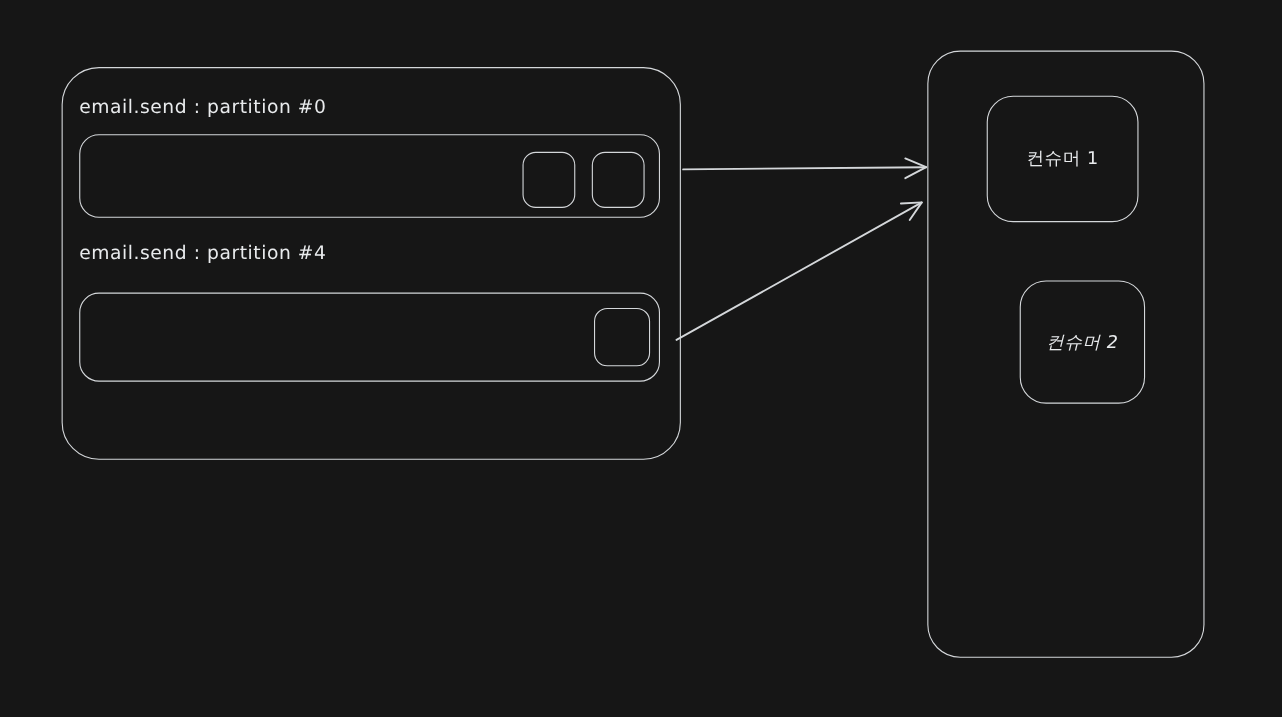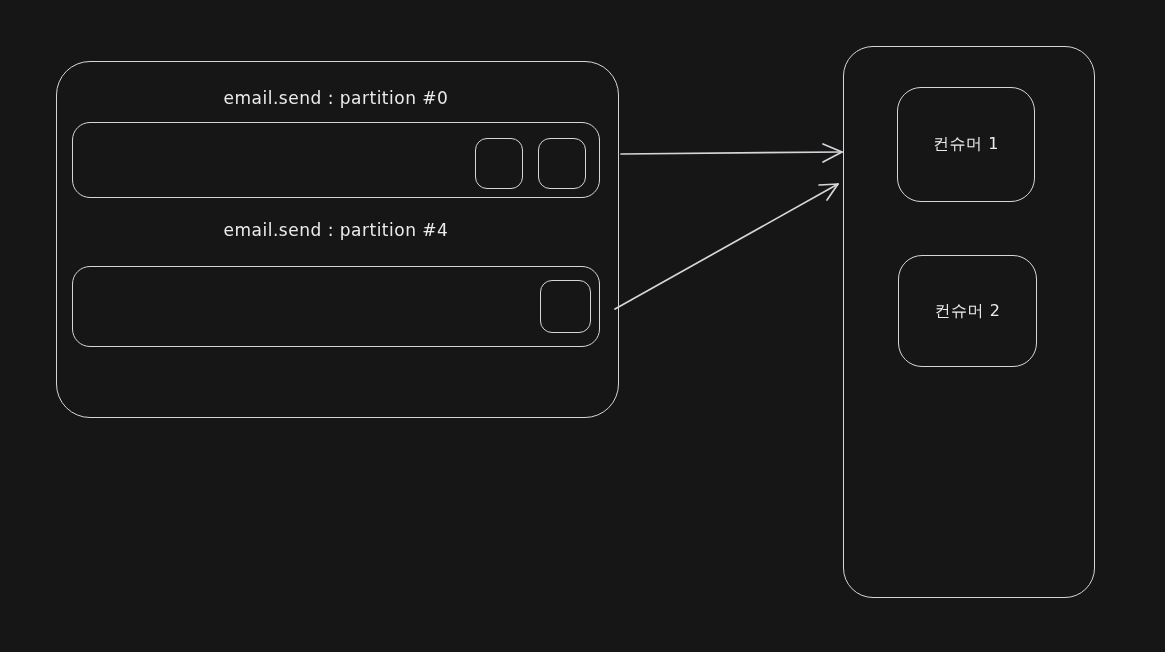--- a/index.html
+++ b/index.html
@@ -32,21 +32,20 @@
   
   .topic-box {
     left: 56px; top: 61px;
     width: 563px; height: 357px;
     border-radius: 34px;
   }
   .partition-label {
     position: absolute;
     left: 72px;
     width: 528px;
-    text-align: center;
     font-size: 17px;
     letter-spacing: 0.5px;
     color: var(--text);
     white-space: nowrap;
   }
   .partition-label.p0 { top: 88px; }
   .partition-label.p1 { top: 220px; }
   .partition-box {
     border-radius: 18px;
   }
@@ -80,22 +79,22 @@
     justify-content: center;
     font-size: 16px;
     letter-spacing: 0.5px;
     color: var(--text);
   }
   .consumer-box.c1 {
     left: 897px; top: 87px;
     width: 138px; height: 115px;
   }
   .consumer-box.c2 {
-    left: 898px; top: 255px;
-    width: 139px; height: 112px;
+    left: 927px; top: 255px;
+    width: 114px; height: 112px; font-style: italic;
   }
   .arrow-layer {
     position: absolute;
     left: 0; top: 0;
     width: 1165px; height: 652px;
     pointer-events: none;
   }
   .arrow-layer path {
     stroke: var(--stroke);
     stroke-width: 1.7;

